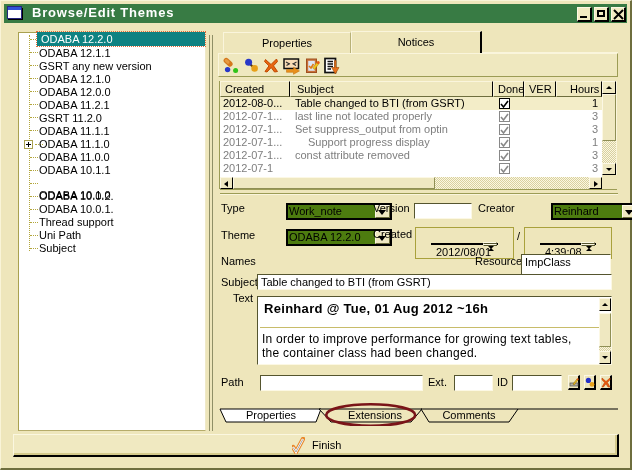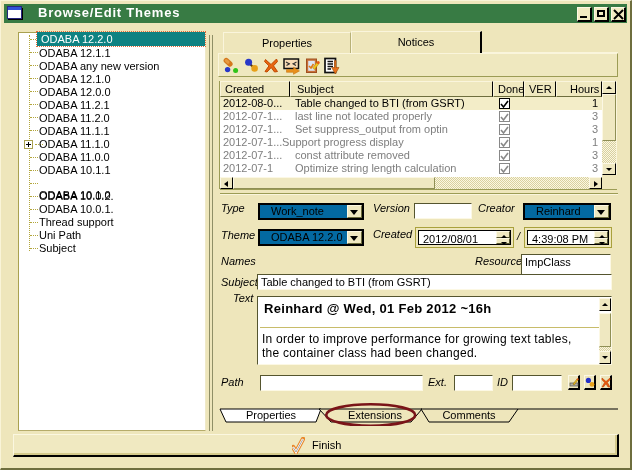--- a/index.html
+++ b/index.html
@@ -6,21 +6,21 @@
 html,body { width:632px; height:470px; overflow:hidden; }
 body { font-family:"Liberation Sans", sans-serif; font-size:11px; color:#000; }
 #win {
   position:relative; width:632px; height:470px; background:#EEE6BB;
   border-top:1px solid #F9F4D8; border-left:1px solid #F9F4D8;
   border-right:2px solid #6E6E3E; border-bottom:2px solid #6E6E3E;
 }
 .abs { position:absolute; }
 
 #titlebar { left:3px; top:3px; width:623px; height:19px; background:#387B44; }
-#titletext { left:37px; top:4px; color:#fff; font-size:13px; font-weight:bold; letter-spacing:0.8px;text-align:center; }
+#titletext { left:31px; top:4px; color:#fff; font-size:13px; font-weight:bold; letter-spacing:0.8px;text-align:center; }
 .capbtn { top:3px; width:15px; height:15px; background:#F2EBC2;
   border-top:1px solid #FCF8E4; border-left:1px solid #FCF8E4;
   border-right:2px solid #000; border-bottom:2px solid #000; }
 
 #tree { left:17px; top:31px; width:188px; height:399px; background:#fff; border:1px solid #A9A150; border-right-color:#EFE9C8; border-bottom-color:#B6AC6A; }
 .titem { position:absolute; left:20px; white-space:nowrap; }
 #treesel { left:18px; top:-1px; width:168px; height:14px; background:#0E8282; color:#fff;
   outline:1px dotted #E06A3A; line-height:14px; padding-left:4px; }
 .vline { position:absolute; border-left:1px dotted #B3A63C; }
 .hstub { position:absolute; border-top:1px dotted #B3A63C; width:8px; }
@@ -44,32 +44,32 @@
 .cb { position:absolute; left:279px; top:1px; width:11px; height:11px; background:#fff; }
 
 .sbtn { position:absolute; background:#EFE8C1;
   border-top:1px solid #FCF8E4; border-left:1px solid #FCF8E4;
   border-right:1px solid #000; border-bottom:1px solid #000; }
 .sthumb { position:absolute; background:#EFE8C1;
   border-top:1px solid #FCF8E4; border-left:1px solid #FCF8E4;
   border-right:1px solid #8F8F55; border-bottom:1px solid #8F8F55; }
 .strack { position:absolute; background-image:repeating-conic-gradient(#FBF7E0 0 25%, #D8D0A0 0 50%); background-size:2px 2px; }
 
-.lbl { position:absolute; white-space:nowrap;font-style:italic; }
+.lbl { position:absolute; white-space:nowrap; }
 .field { position:absolute; background:#fff; padding-left:3px;
   border-top:1px solid #55552F; border-left:1px solid #55552F;
   border-bottom:1px solid #FCF8E4; border-right:1px solid #FCF8E4;
   line-height:14px; white-space:nowrap; }
-.combo { position:absolute; background:#0369a1; border:2px solid #000; line-height:13px; padding-left:11px; }
+.combo { position:absolute; background:#4d7c0f; border:2px solid #000; line-height:13px; padding-left:1px;margin-left:28px; }
 .cbtn { position:absolute; right:0px; top:0px; bottom:0px; width:15px; background:#EFE8C1;
   border-left:1px solid #FCF8E4; border-top:1px solid #FCF8E4;
   border-right:1px solid #6E6E3E; border-bottom:1px solid #6E6E3E; }
 .arrdn { position:absolute; left:2px; top:4px; width:0; height:0;
   border-left:4.5px solid transparent; border-right:4.5px solid transparent; border-top:5px solid #000; }
-.spinbox { position:absolute; background:#EEE6BB; border:1px solid #A9A13C; padding:2px; }
+.spinbox { position:absolute; background:#EEE6BB; border:1px solid #A9A13C; padding:15px; }
 .spininner { position:relative; width:100%; height:100%; background:#fff; border:1px solid #000; }
 .spintext { position:absolute; left:4px; top:1px; line-height:14px; }
 .spincol { position:absolute; right:0; top:0; bottom:0; width:14px; }
 .spinup, .spindn { position:absolute; left:0; width:14px; height:50%; background:#EFE8C1;
   border-top:1px solid #FCF8E4; border-left:1px solid #FCF8E4;
   border-right:1px solid #55552F; border-bottom:1px solid #55552F; }
 .spinup { top:0; } .spindn { bottom:0; }
 .tri-u { position:absolute; left:4px; top:3px; width:0; height:0;
   border-left:3px solid transparent; border-right:3px solid transparent; border-bottom:3px solid #000; }
 .tri-d { position:absolute; left:4px; top:3px; width:0; height:0;
@@ -120,25 +120,25 @@
     <div class="hstub" style="left:11px;top:163px"></div>
     <div class="hstub" style="left:11px;top:176px"></div>
     <div class="hstub" style="left:11px;top:189px"></div>
     <div class="hstub" style="left:11px;top:202px"></div>
     <div class="hstub" style="left:11px;top:215px"></div>
     <div class="abs" style="left:5px;top:107px;width:9px;height:9px;background:#fff;border:1px solid #A9A150"></div>
     <div class="abs" style="left:7px;top:111px;width:5px;height:1px;background:#000"></div>
     <div class="abs" style="left:9px;top:109px;width:1px;height:5px;background:#000"></div>
     <div class="abs" id="treesel">ODABA 12.2.0</div>
     <div class="titem" style="top:14px">ODABA 12.1.1</div>
-    <div class="titem" style="top:27px">ODABA any new version</div>
+    <div class="titem" style="top:27px">GSRT any new version</div>
     <div class="titem" style="top:40px">ODABA 12.1.0</div>
     <div class="titem" style="top:53px">ODABA 12.0.0</div>
     <div class="titem" style="top:66px">ODABA 11.2.1</div>
-    <div class="titem" style="top:79px">ODABA 11.2.0</div>
+    <div class="titem" style="top:79px">GSRT 11.2.0</div>
     <div class="titem" style="top:92px">ODABA 11.1.1</div>
     <div class="titem" style="top:105px">ODABA 11.1.0</div>
     <div class="titem" style="top:118px">ODABA 11.0.0</div>
     <div class="titem" style="top:131px">ODABA 10.1.1</div>
     <div class="titem" style="top:156px">ODABA 10.1.0</div>
     <div class="titem" style="top:157px">ODABA 10.0.2.</div>
     <div class="titem" style="top:170px">ODABA 10.0.1.</div>
     <div class="titem" style="top:183px">Thread support</div>
     <div class="titem" style="top:196px">Uni Path</div>
     <div class="titem" style="top:209px">Subject</div>
@@ -209,37 +209,36 @@
     <div class="trow gray" style="top:42px">
       <span class="abs" style="left:3px">2012-07-1...</span>
         <span class="abs" style="left:75px">Set suppress_output from optin</span>
       <span class="cb" style="border:1px solid #888"><svg width="9" height="9" viewBox="0 0 9 9">
             <path d="M1 4 L3.5 7 L8 1" fill="none" stroke="#888" stroke-width="1.6"></path>
           </svg></span>
       <span class="abs" style="right:4px">3</span>
     </div>
     <div class="trow gray" style="top:55px">
       <span class="abs" style="left:3px">2012-07-1...</span>
-        <span class="abs" style="left:62px">Support progress display</span>
+        <span class="abs" style="left:88px">Support progress display</span>
       <span class="cb" style="border:1px solid #888"><svg width="9" height="9" viewBox="0 0 9 9">
             <path d="M1 4 L3.5 7 L8 1" fill="none" stroke="#888" stroke-width="1.6"></path>
           </svg></span>
       <span class="abs" style="right:4px">1</span>
     </div>
     <div class="trow gray" style="top:68px">
       <span class="abs" style="left:3px">2012-07-1...</span>
         <span class="abs" style="left:75px">const attribute removed</span>
       <span class="cb" style="border:1px solid #888"><svg width="9" height="9" viewBox="0 0 9 9">
             <path d="M1 4 L3.5 7 L8 1" fill="none" stroke="#888" stroke-width="1.6"></path>
           </svg></span>
       <span class="abs" style="right:4px">3</span>
     </div>
     <div class="trow gray" style="top:81px">
       <span class="abs" style="left:3px">2012-07-1</span>
-        <span class="abs" style="left:75px">Optimize string length calculation</span>
       <span class="cb" style="border:1px solid #888"><svg width="9" height="9" viewBox="0 0 9 9">
             <path d="M1 4 L3.5 7 L8 1" fill="none" stroke="#888" stroke-width="1.6"></path>
           </svg></span>
       <span class="abs" style="right:4px">3</span>
     </div>
   </div>
 
   <div class="abs sbtn" style="left:601px;top:80px;width:14px;height:13px">
       <div class="tri-u" style="left:3px;top:4px"></div>
     </div>
@@ -316,21 +315,21 @@
 
   <div class="lbl" style="left:220px;top:254px">Names</div>
   <div class="lbl" style="left:474px;top:254px">Resource</div>
   <div class="field" style="left:520px;top:253px;width:90px;height:22px">ImpClass</div>
 
   <div class="lbl" style="left:220px;top:275px">Subject</div>
   <div class="field" style="left:256px;top:273px;width:355px;height:16px">Table changed to BTI (from GSRT)</div>
 
   <div class="lbl" style="left:232px;top:291px">Text</div>
   <div class="field" style="left:256px;top:295px;width:355px;height:69px;padding:0">
-    <div class="abs" style="left:6px;top:5px;font-weight:bold;font-size:13px;letter-spacing:0.3px">Reinhard @ Wed, 01 Feb 2012 ~16h</div>
+    <div class="abs" style="left:6px;top:5px;font-weight:bold;font-size:13px;letter-spacing:0.3px">Reinhard @ Tue, 01 Aug 2012 ~16h</div>
     <div class="abs" style="left:2px;top:30px;width:339px;height:1px;background:#C8BC6A"></div>
     <div class="abs" style="left:4px;top:35px;white-space:nowrap;line-height:14px;font-size:12px;letter-spacing:0.25px">In order to improve performance for growing text tables,<br>the container class had been changed.</div>
     <div class="abs sbtn" style="left:341px;top:1px;width:12px;height:13px">
         <div class="tri-u" style="left:2px;top:4px"></div>
       </div>
     <div class="abs sthumb" style="left:341px;top:16px;width:12px;height:34px"></div>
     <div class="abs strack" style="left:341px;top:50px;width:12px;height:4px"></div>
     <div class="abs sbtn" style="left:341px;top:54px;width:12px;height:13px">
         <div class="tri-d" style="left:2px;top:4px"></div>
       </div>

